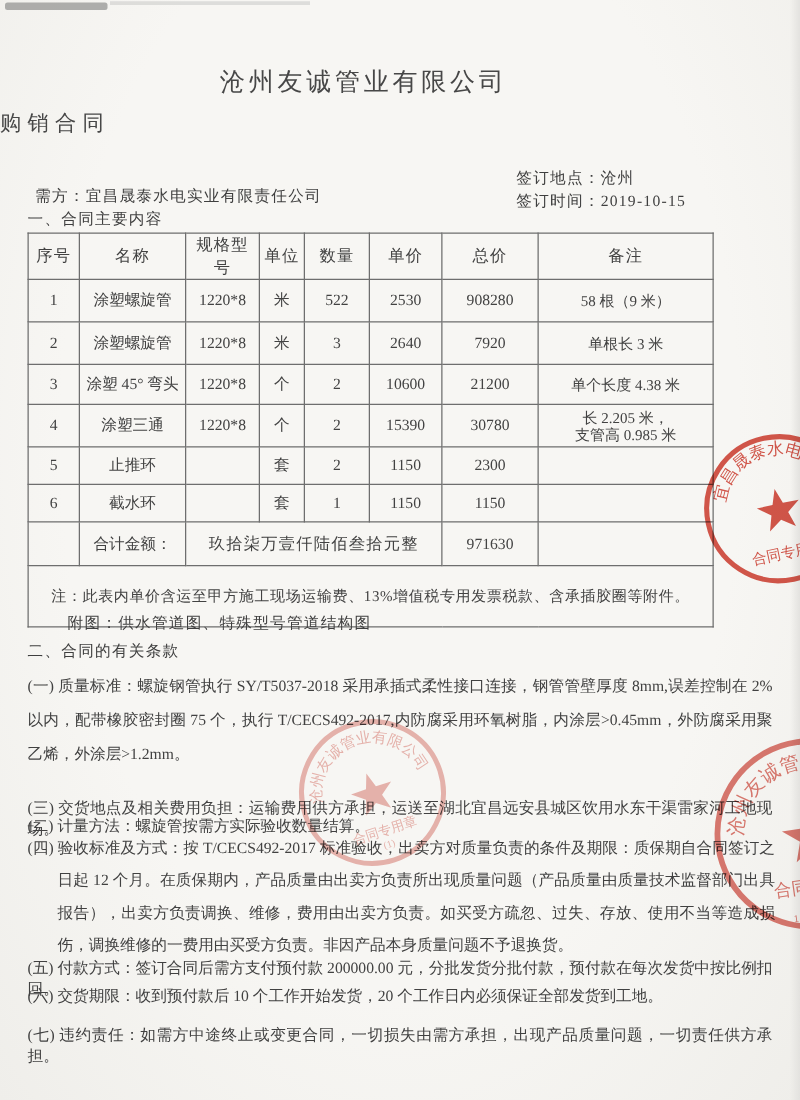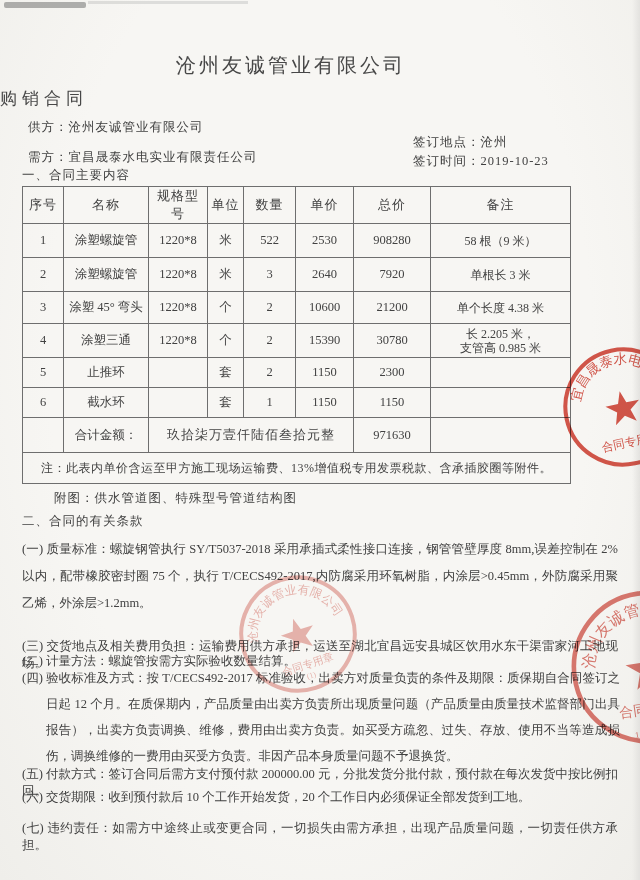--- a/index.html
+++ b/index.html
@@ -66,24 +66,23 @@
 
 <div class="page">
 
   <div class="abs artifact-top"></div>
   <div class="abs artifact-top2"></div>
   <div class="abs edge-shadow"></div>
 
   <div class="abs title">沧州友诚管业有限公司</div>
   <div class="abs subtitle">购销合同</div>
 
-  <div class="abs line supplier">供方：沧州友诚管业有限公司</div>
   <div class="abs line buyer">需方：宜昌晟泰水电实业有限责任公司</div>
   <div class="abs line meta2">签订地点：沧州</div>
-  <div class="abs line meta3">签订时间：2019-10-23</div>
+  <div class="abs line meta3">签订时间：2019-10-15</div>
 
   <div class="abs line sec1">一、合同主要内容</div>
 
   <table class="items">
     <colgroup>
       <col style="width:41px">
         <col style="width:85px">
         <col style="width:59px">
         <col style="width:36px">
       <col style="width:52px">
@@ -162,21 +161,21 @@
       <td>1150</td>
       <td class="remark"></td>
     </tr>
     <tr style="height:35px">
       <td></td>
       <td>合计金额：</td>
       <td colspan="4" class="words">玖拾柒万壹仟陆佰叁拾元整</td>
       <td>971630</td>
       <td></td>
     </tr>
-    <tr style="height:31px">
+    <tr style="height:49px">
       <td colspan="8" class="note-cell">注：此表内单价含运至甲方施工现场运输费、13%增值税专用发票税款、含承插胶圈等附件。</td>
     </tr>
   </tbody>
     </table>
 
   <div class="abs line attachment">附图：供水管道图、特殊型号管道结构图</div>
   <div class="abs line sec2">二、合同的有关条款</div>
 
   <div class="abs clause c1">(一) 质量标准：螺旋钢管执行 SY/T5037-2018 采用承插式柔性接口连接，钢管管壁厚度 8mm,误差控制在 2%以内，配带橡胶密封圈 75 个，执行 T/CECS492-2017,内防腐采用环氧树脂，内涂层&gt;0.45mm，外防腐采用聚乙烯，外涂层&gt;1.2mm。</div>
   <div class="abs clause c2">(二) 计量方法：螺旋管按需方实际验收数量结算。</div>

